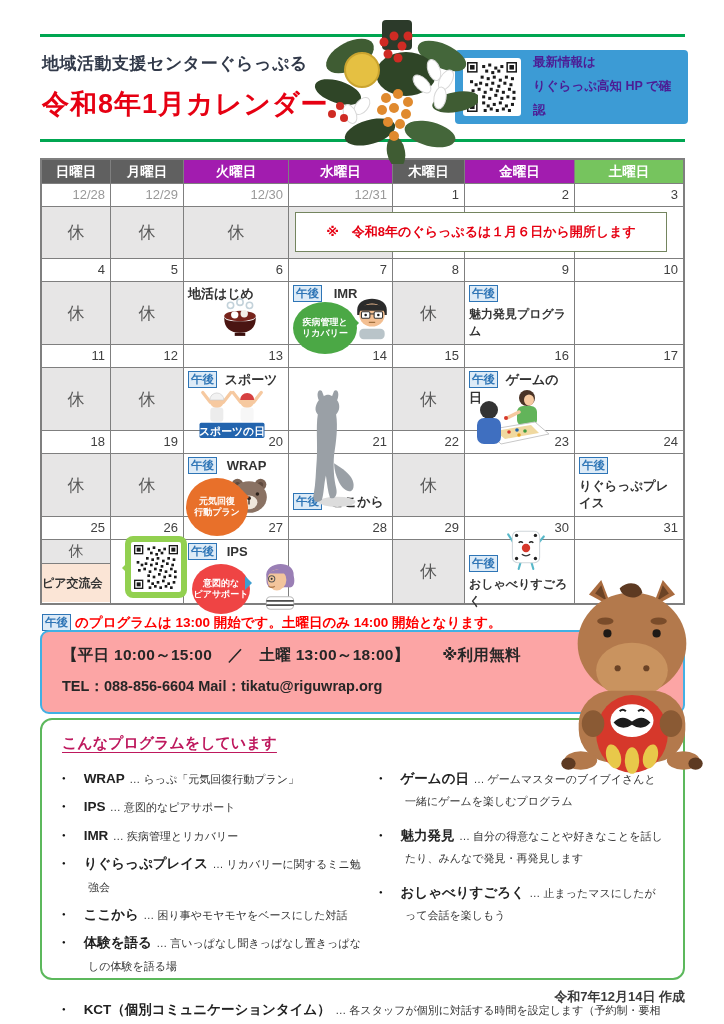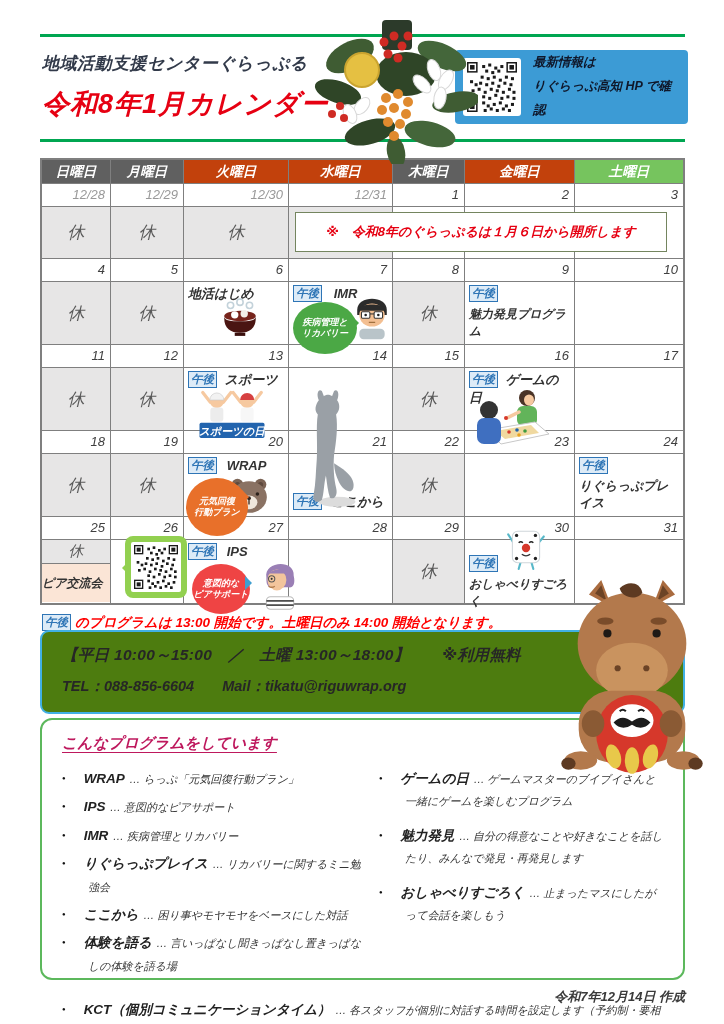--- a/index.html
+++ b/index.html
@@ -1,38 +1,38 @@
 <!DOCTYPE html>
 <html><head>
 <meta charset="utf-8">
 <style>
   * { box-sizing: border-box; margin: 0; padding: 0; }
   html,body { background:#fff; }
   body { font-family: "Liberation Sans", "DejaVu Sans", sans-serif; }
-  .page { position: relative; width: 721px; height: 1024px; background: #fff; overflow: hidden; font-style: italic; }
+  .page { position: relative; width: 721px; height: 1024px; background: #fff; overflow: hidden; }
   .abs { position: absolute; }
 
   
   .green-rule { position:absolute; left:40px; width:645px; height:3px; background:#00A651; }
   .org-name { position:absolute; left:42px; top:52px; font-size:17px; font-weight:700; color:#323a4a; letter-spacing:.5px; }
   .main-title { position:absolute; left:42px; top:86px; font-size:27px; font-weight:700; color:#e60012; letter-spacing:1px; }
   .info-box { position:absolute; left:455px; top:50px; width:233px; height:74px; background:#3C9BD5; border-radius:4px; display:flex; align-items:center; padding:8px; z-index:2; }
   .info-qr { width:58px; height:58px; background:#fff; border-radius:3px; padding:4px; flex:0 0 auto; }
-  .info-text { color:#0f172a; font-size:12.5px; font-weight:600; line-height:1.9; margin-left:12px; }
+  .info-text { color:#4c1d95; font-size:12.5px; font-weight:600; line-height:1.9; margin-left:12px; }
   .bouquet { position:absolute; left:310px; top:14px; z-index:3; pointer-events:none; }
 
   
   .cal { position:absolute; left:40px; top:158px; width:645px; height:447px; border:2px solid #7f7f7f; background:#fff; }
   .grid { display:grid; grid-template-columns:69px 73px 105px 104px 72px 110px 108px;
           grid-template-rows:24px 23px 52px 23px 63px 23px 63px 23px 63px 23px 63px; }
   .c { border-right:1px solid #7f7f7f; border-bottom:1px solid #7f7f7f; position:relative; }
   .c:nth-child(7n) { border-right:none; }
   .c:nth-child(n+71) { border-bottom:none; }
   .ch { display:flex; align-items:center; justify-content:center; color:#fff; font-size:13.5px; font-weight:700; }
-  .ch-gray { background:#606060; } .ch-blue { background:#c2410c; } .ch-green { background:#76C45E; }
+  .ch-gray { background:#606060; } .ch-blue { background:#a21caf; } .ch-green { background:#76C45E; }
   .dc { text-align:right; padding:3px 5px 0 0; font-size:13px; color:#404040; }
   .dc.dim { color:#999; }
   .cc { font-size:13px; color:#333; padding:3px 4px; overflow:visible; }
   .closed { background:#E7E6E6; display:flex; align-items:center; justify-content:center; font-size:17px; color:#595959; }
   .graybg { background:#E7E6E6; }
   .tag { display:inline-block; font-size:11.5px; line-height:1.3; color:#2E75B6; border:1px solid #2E75B6; background:#DDEBF7; padding:0 2px; font-weight:600; vertical-align:1px; }
   .evt { font-size:13px; font-weight:600; color:#333; }
   .evt-line2 { display:block; font-size:12px; font-weight:600; color:#333; margin-top:4px; }
   .bubble { position:absolute; border-radius:50%; color:#fff; display:flex; align-items:center; justify-content:center; text-align:center; white-space:pre-line; font-size:9px; font-weight:600; line-height:1.25; z-index:6; }
   .bubble::after { content:""; position:absolute; border:7px solid transparent; }
@@ -43,25 +43,25 @@
   .peer-split-top { height:24px; background:#E7E6E6; border-bottom:1px solid #7f7f7f; display:flex; align-items:center; justify-content:center; font-size:15px; color:#595959; }
   .peer-split-bot { height:38px; background:#FBE5D6; display:flex; align-items:center; justify-content:flex-start; font-size:12px; font-weight:600; color:#333; }
   .qr-bubble { position:absolute; left:14px; top:-4px; width:62px; height:62px; background:#92D050; border-radius:8px; padding:6px; z-index:6; }
   .qr-bubble::before { content:""; position:absolute; left:-11px; top:38%; border:8px solid transparent; border-right-color:#92D050; }
   .qr-bubble .q { width:50px; height:50px; background:#fff; border-radius:2px; padding:3px; }
   .cell-icon { position:absolute; z-index:5; pointer-events:none; }
 
   
   .afternoon-note { position:absolute; left:42px; top:606px; font-size:13.5px; font-weight:700; color:#f00;margin-top:8px; }
   .afternoon-note .tag { margin-right:4px; }
-  .contact-box { position:absolute; left:40px; top:630px; width:645px; height:84px; border:2px solid #41B0E4; border-radius:9px; background:#4d7c0f; padding:13px 20px; }
+  .contact-box { position:absolute; left:40px; top:630px; width:645px; height:84px; border:2px solid #41B0E4; border-radius:9px; background:#fca5a5; padding:13px 20px; }
   .contact-l1 { font-size:15.5px; font-weight:700; color:#262626; letter-spacing:.3px; }
   .contact-l1 .free { margin-left:28px; }
   .contact-l2 { font-size:14.5px; font-weight:600; color:#262626; margin-top:11px; }
-  .contact-l2 .mail { margin-left:24px; }
+  .contact-l2 .mail { }
 
   
   .program-box { position:absolute; left:40px; top:718px; width:645px; height:262px; border:2.5px solid #5CB85C; border-radius:12px; background:#fff; padding:14px 20px; }
   .program-title { font-size:15px; font-weight:700; color:#be185d; text-decoration:underline; text-underline-offset:4px; margin-bottom:14px; }
   .program-cols { display:flex; gap:16px; }
   .pcol { list-style:none; }
   .pcol-left { width:305px; } .pcol-right { width:288px; }
   .pcol li, .pbottom li { margin-bottom:6px; line-height:1.4; padding-left:26px; text-indent:-26px; }
   .pcol li::before, .pbottom li::before { content:"●"; font-size:6px; vertical-align:3px; margin-right:18px; color:#111; }
   .pname { font-size:13.5px; font-weight:700; color:#222; }

